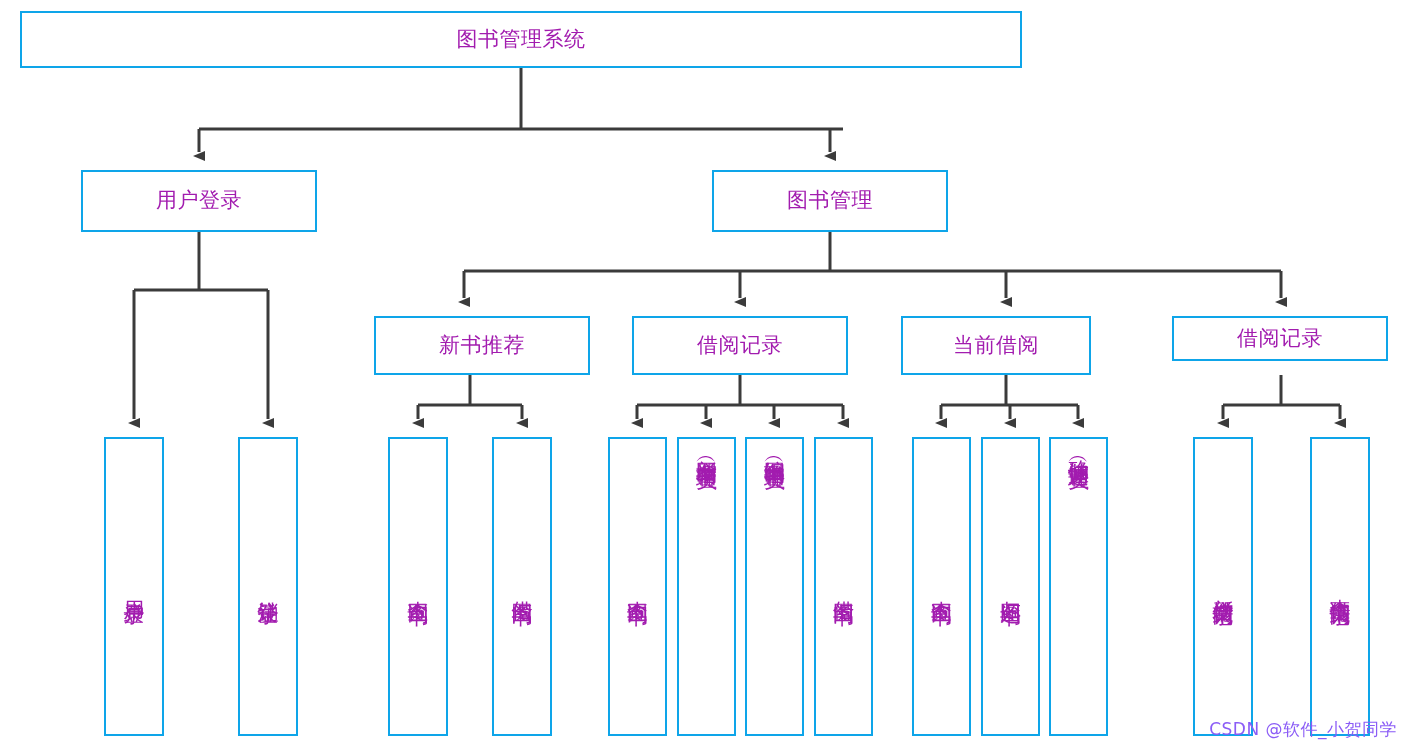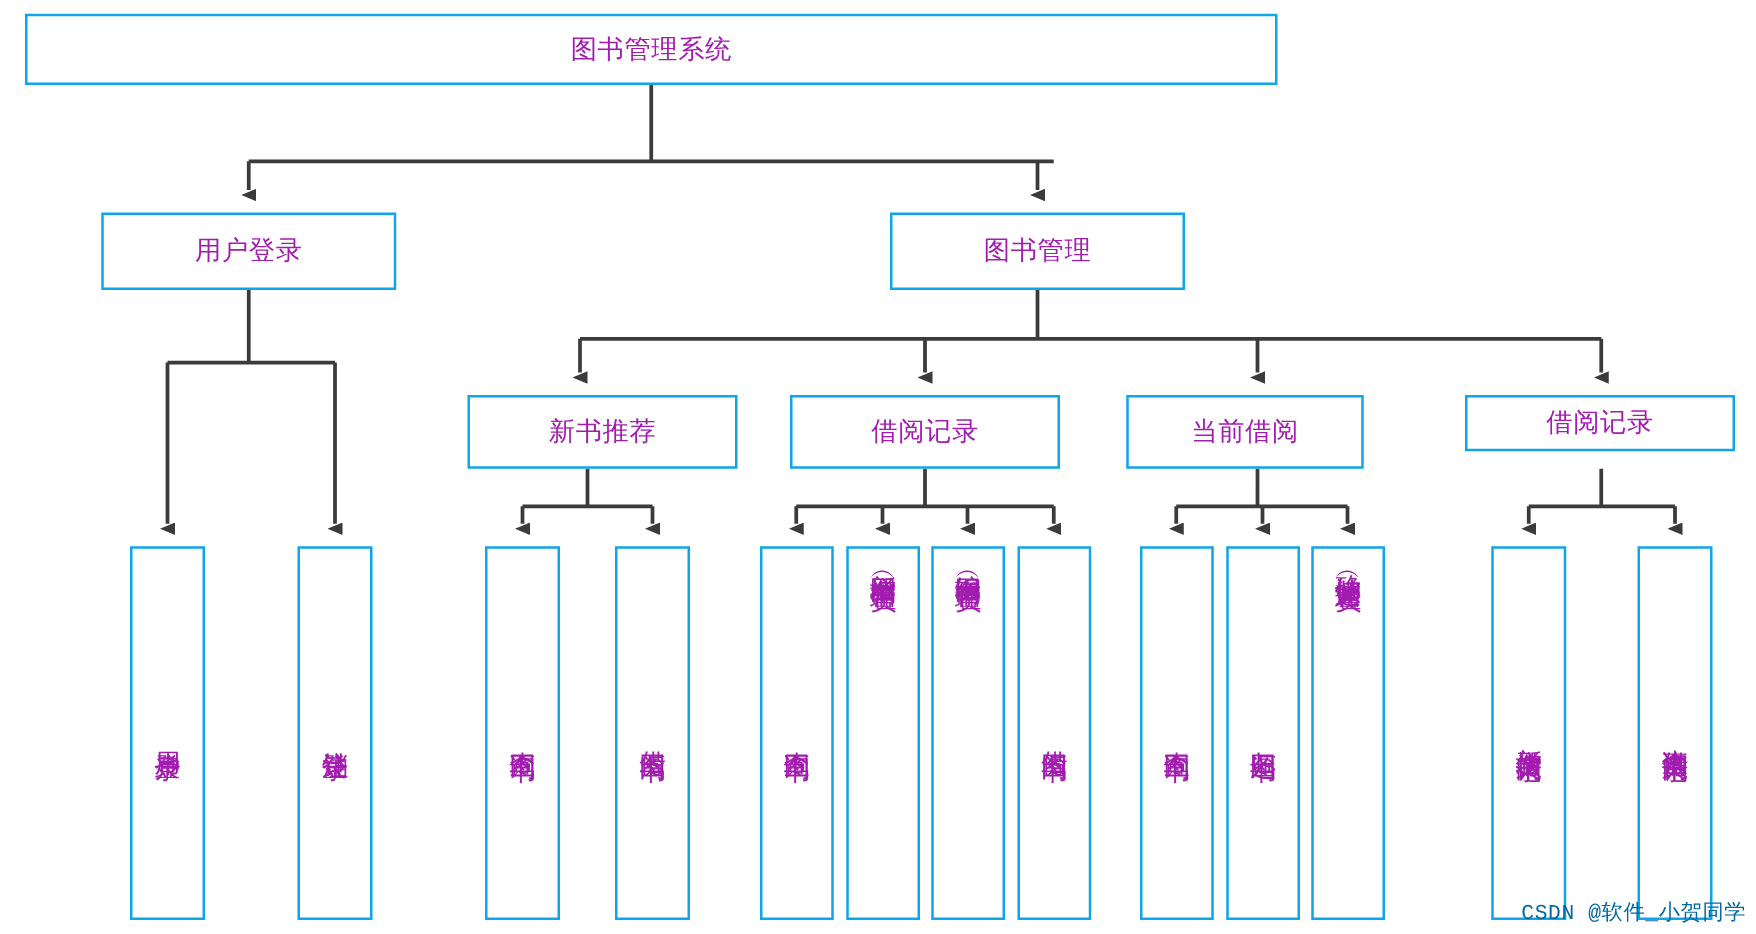--- a/index.html
+++ b/index.html
@@ -62,24 +62,23 @@
     align-items: center;
   }
   .node.v.topalign .node-label {
     margin-top: 4px;
   }
   #watermark {
     position: absolute;
     right: 8px;
     bottom: 6px;
     font-size: 17px;
-    color: #0369a1;
+    color: #8b5cf6;
     white-space: nowrap;
     letter-spacing: 0.5px;
-    font-family: Liberation Mono, monospace;
   }
 </style>
 </head>
 <body>
 
 <div id="diagram-root">
 
   <svg id="diagram-svg" viewBox="0 0 1405 747" xmlns="http://www.w3.org/2000/svg">
     <defs>
       <marker id="arrow" markerWidth="10" markerHeight="12" refX="1" refY="6" orient="auto" markerUnits="userSpaceOnUse">

